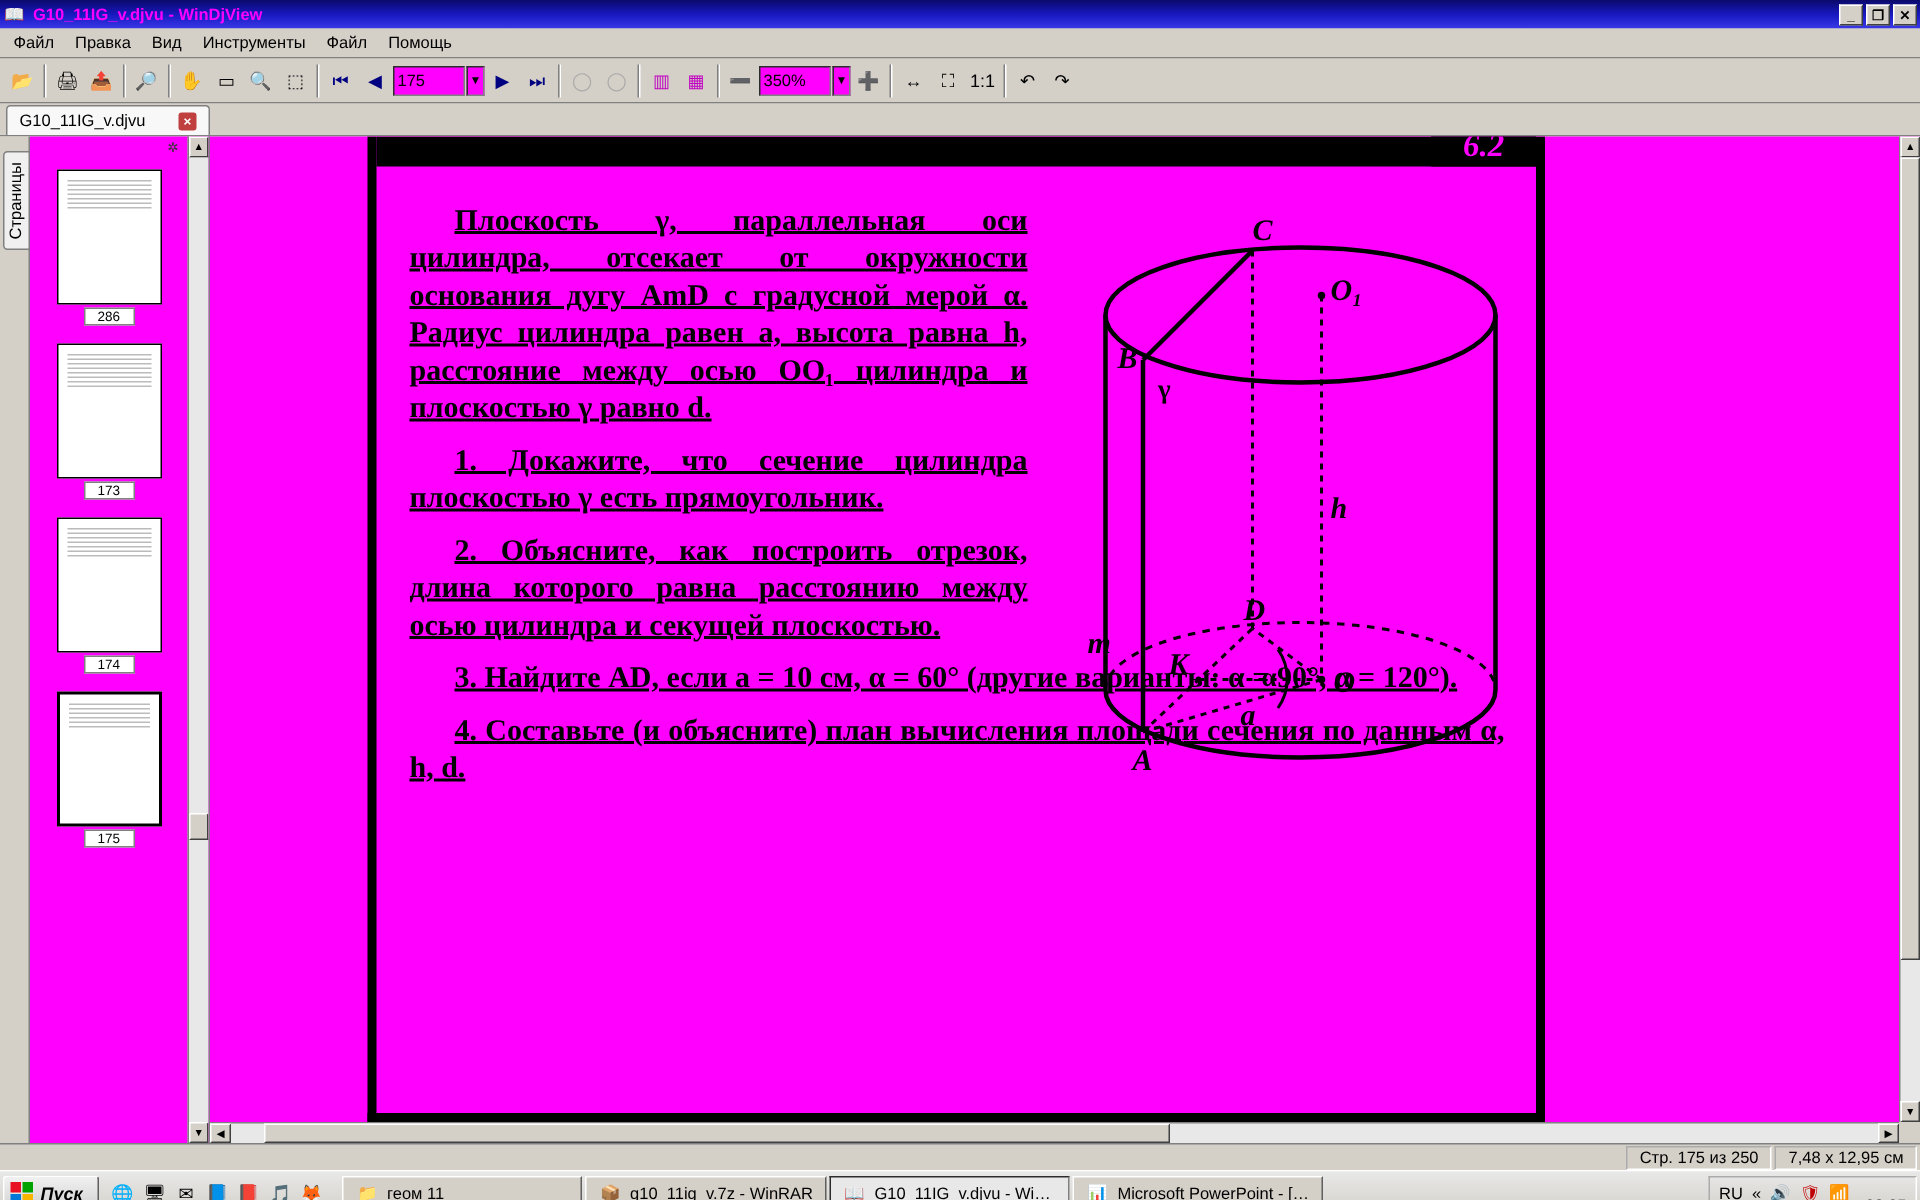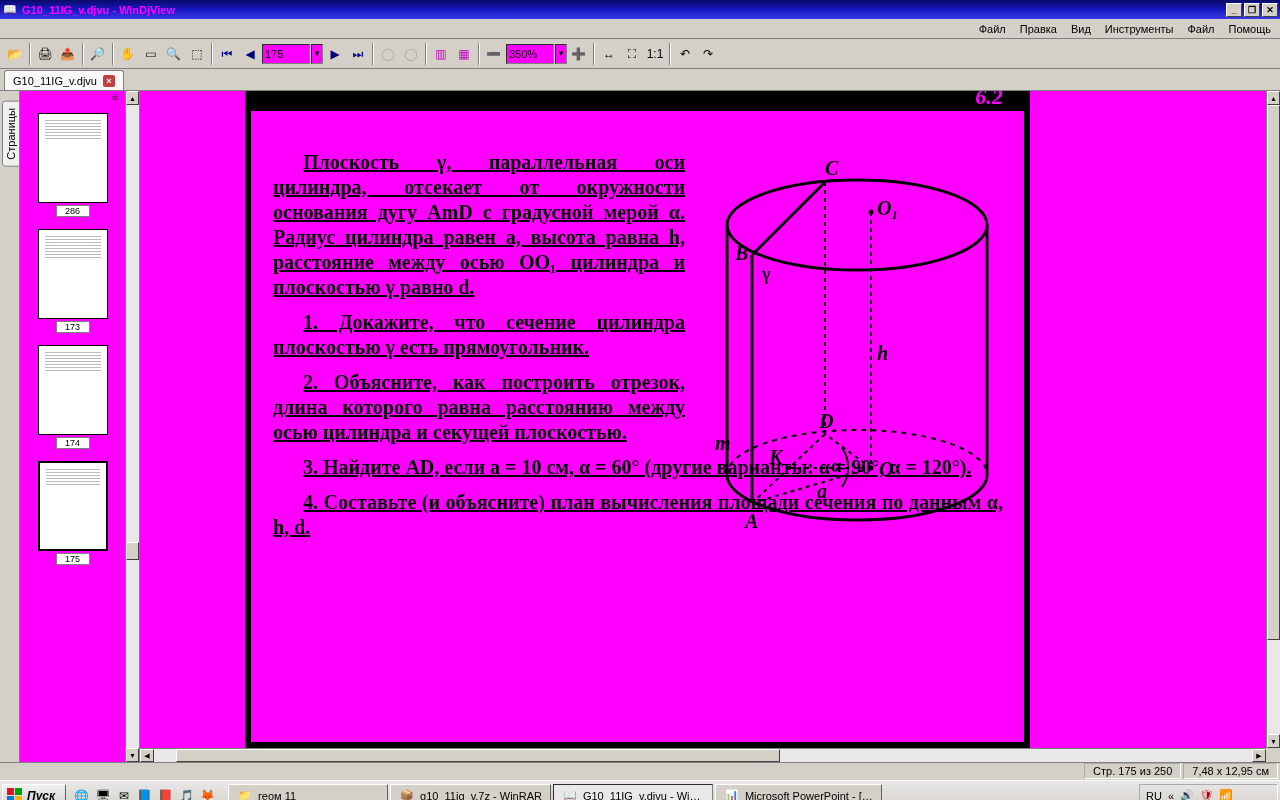--- a/index.html
+++ b/index.html
@@ -6,34 +6,34 @@
 body { font-family:Tahoma,Arial,sans-serif; font-size:11px; background:#d4d0c8; width:1280px; height:800px; overflow:hidden; position:relative; }
 
 
 .titlebar { height:19px; background:linear-gradient(to bottom,#0a0a6a,#1818c0,#3838e8); color:#ff00ff; display:flex; align-items:center; padding:0 2px; font-size:11px; }
 .titlebar .appicon { width:16px; height:16px; margin-right:4px; display:flex; align-items:center; justify-content:center; }
 .titlebar .title { flex:1; font-weight:bold; }
 .winbtns { display:flex; gap:2px; }
 .winbtn { width:16px; height:14px; background:#d4d0c8; border:1px solid #fff; border-right-color:#404040; border-bottom-color:#404040; display:flex; align-items:center; justify-content:center; font-size:9px; font-weight:bold; color:#000; }
 
 
-.menubar { height:20px; background:#d4d0c8; display:flex; align-items:center; padding:0 2px; border-bottom:1px solid #808080;justify-content:flex-end; }
+.menubar { height:20px; background:#d4d0c8; display:flex; align-items:center; padding:0 2px; border-bottom:1px solid #808080; }
 .menubar span { padding:2px 7px; cursor:default; }
 
 
 .toolbar { height:30px; background:#d4d0c8; display:flex; align-items:center; padding:2px 4px; border-bottom:1px solid #808080; gap:1px; }
 .tbtn { width:22px; height:22px; display:flex; align-items:center; justify-content:center; border:1px solid transparent; font-size:12px; }
 .tsep { width:2px; height:22px; border-left:1px solid #808080; border-right:1px solid #fff; margin:0 2px; }
 .tinput { height:20px; background:#ff00ff; border:1px inset #808080; font-size:11px; padding:0 2px; width:48px; }
 .tdrop { width:12px; height:20px; background:#ff00ff; border:1px inset #808080; display:flex; align-items:center; justify-content:center; font-size:8px; }
 .tinput.wide { width:48px; }
 
 
 .tabsbar { height:22px; background:#d4d0c8; display:flex; align-items:flex-end; padding:0 4px; border-bottom:1px solid #808080; }
-.doctab { height:20px; background:#f8f8f8; border:1px solid #808080; border-bottom:none; border-radius:3px 3px 0 0; padding:2px 8px; display:flex; align-items:center; gap:6px; font-size:11px; }
+.doctab { height:20px; background:#f8f8f8; border:1px solid #808080; border-bottom:none; border-radius:3px 3px 0 0; padding:2px 8px; display:flex; align-items:center; gap:22px; font-size:11px; }
 .doctab .tabclose { width:12px; height:12px; background:#c04040; border-radius:2px; display:flex; align-items:center; justify-content:center; color:#fff; font-size:9px; font-weight:bold; }
 
 
 .workspace { height:671px; display:flex; background:#d4d0c8; }
 
 
 .vtabs { width:20px; background:#d4d0c8; border-right:1px solid #808080; position:relative; }
 .vtab { writing-mode:vertical-rl; transform:rotate(180deg); padding:6px 2px; font-size:11px; background:#f0f0f0; border:1px solid #808080; border-radius:0 3px 3px 0; position:absolute; top:10px; left:2px; }
 
 
@@ -51,40 +51,40 @@
 .thumbscroll .sbtn { height:14px; background:#d4d0c8; border:1px solid #fff; border-right-color:#404040; border-bottom-color:#404040; display:flex; align-items:center; justify-content:center; font-size:7px; }
 .thumbscroll .strack { position:absolute; top:14px; bottom:14px; left:0; right:0; background:#e8e8e8; }
 .thumbscroll .sthumb { position:absolute; top:68%; left:0; right:0; height:18px; background:#d4d0c8; border:1px solid #fff; border-right-color:#404040; border-bottom-color:#404040; }
 .thumbscroll .sbtn.bot { position:absolute; bottom:0; left:0; right:0; }
 
 
 .viewer { flex:1; background:#ff00ff; position:relative; overflow:hidden; }
 .page { position:absolute; top:0; left:105px; width:785px; bottom:14px; background:#ff00ff; border:6px solid #000; border-top:none;text-decoration:underline; }
 .pagetopbar { height:20px; background:#000; position:relative; }
 .pagetopbar .pagenumbox { position:absolute; right:0; top:-8px; width:70px; height:28px; background:#000; color:#ff00ff; font-size:22px; font-weight:bold; font-style:italic; display:flex; align-items:center; justify-content:center; font-family:"Times New Roman",serif; }
-.pagebody { padding:39px 22px 10px 22px; font-family:"Times New Roman",serif; font-size:20px; font-weight:bold; color:#000; line-height:1.25; display:flex; gap:22px; }
+.pagebody { padding:24px 22px 10px 22px; font-family:"Times New Roman",serif; font-size:20px; font-weight:bold; color:#000; line-height:1.25; display:flex; gap:32px; }
 .textcol { width:412px; text-align:justify; }
 .textcol p { margin-bottom:10px; text-indent:30px; }
 .textcol .wide { width:730px; }
 .figcol { flex:1; display:flex; align-items:flex-start; justify-content:center; }
 .fig { width:300px; height:395px; position:relative; }
 .fig svg { width:100%; height:100%; }
 .viewer .hscroll { position:absolute; bottom:0; left:0; right:14px; height:14px; background:#e8e8e8; border-top:1px solid #808080; display:flex; }
 .viewer .hscroll .sbtn { width:14px; background:#d4d0c8; border:1px solid #fff; border-right-color:#404040; border-bottom-color:#404040; display:flex; align-items:center; justify-content:center; font-size:7px; }
 .viewer .hscroll .htrack { flex:1; position:relative; }
 .viewer .hscroll .hthumb { position:absolute; left:2%; width:55%; top:0; bottom:0; background:#d4d0c8; border:1px solid #fff; border-right-color:#404040; border-bottom-color:#404040; }
 .viewer .vscroll { position:absolute; top:0; right:0; width:14px; bottom:14px; background:#e8e8e8; border-left:1px solid #808080; }
 .viewer .vscroll .sbtn { height:14px; background:#d4d0c8; border:1px solid #fff; border-right-color:#404040; border-bottom-color:#404040; display:flex; align-items:center; justify-content:center; font-size:7px; }
 .viewer .vscroll .vtrack { position:absolute; top:14px; bottom:14px; left:0; right:0; }
 .viewer .vscroll .vthumb { position:absolute; top:0; left:0; right:0; height:85%; background:#d4d0c8; border:1px solid #fff; border-right-color:#404040; border-bottom-color:#404040; }
 .viewer .vscroll .sbtn.bot { position:absolute; bottom:0; left:0; right:0; }
 .viewer .corner { position:absolute; bottom:0; right:0; width:14px; height:14px; background:#d4d0c8; }
 
 
-.statusbar { height:18px; background:#d4d0c8; border-top:1px solid #808080; display:flex; align-items:flex-start; font-size:11px; }
+.statusbar { height:18px; background:#d4d0c8; border-top:1px solid #808080; display:flex; align-items:center; font-size:11px; }
 .statusbar .spacer { flex:1; }
 .statusbar .cell { border:1px inset #fff; padding:1px 8px; margin-right:2px; }
 
 
 .taskbar { height:30px; background:linear-gradient(to bottom,#e8e8e8,#d4d0c8); border-top:1px solid #fff; display:flex; align-items:center; padding:2px; gap:2px; }
 .startbtn { height:24px; padding:0 10px 0 4px; background:linear-gradient(to bottom,#f0f0f0,#d0d0d0); border:1px solid #fff; border-right-color:#606060; border-bottom-color:#606060; border-radius:2px; display:flex; align-items:center; gap:4px; font-weight:bold; font-style:italic; font-size:12px; }
 .startflag { width:16px; height:16px; display:inline-block; position:relative; }
 .startflag span { position:absolute; width:7px; height:7px; }
 .startflag .r { background:#e81123; top:0; left:0; }
 .startflag .g { background:#00a300; top:0; left:8px; }

